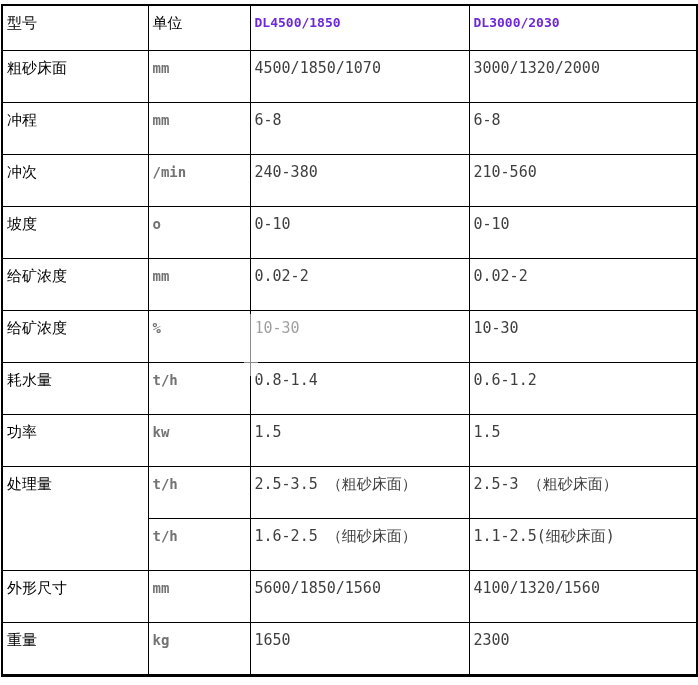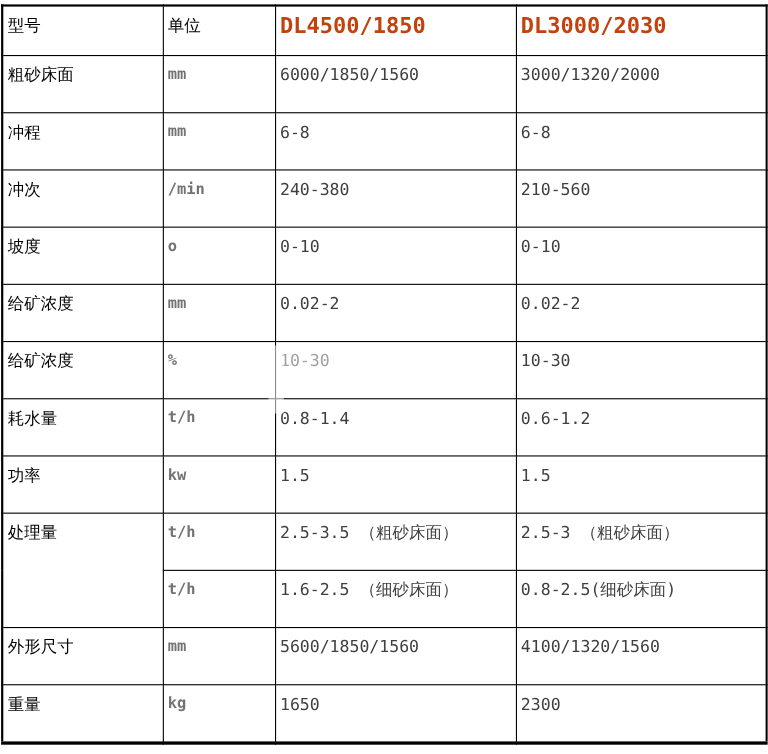--- a/index.html
+++ b/index.html
@@ -46,22 +46,22 @@
   }
   td.c-unit {
     font-family: "DejaVu Sans Mono", "Liberation Mono", monospace;
     font-weight: bold;
     font-size: 14px;
     color: #737373;
   }
   td.c-model {
     font-family: "DejaVu Sans Mono", "Liberation Mono", monospace;
     font-weight: bold;
-    font-size: 20px;
-    color: #c2410c;
+    font-size: 13px;
+    color: #6d28d9;
   }
   td.c-val {
     font-family: "DejaVu Sans Mono", "Liberation Mono", monospace;
     font-weight: normal;
     font-size: 15px;
     color: #3f3f3f;
   }
   td.c-val.muted { color: #a0a0a0; }
 
   
@@ -90,21 +90,21 @@
       <tr class="hdr">
         <td class="c-label">型号</td>
         <td class="c-label">单位</td>
         <td class="c-model">DL4500/1850</td>
         <td class="c-model">DL3000/2030</td>
       </tr>
 
     <tr class="datarow">
           <td class="c-label">粗砂床面</td>
           <td class="c-unit">mm</td>
-          <td class="c-val">6000/1850/1560</td>
+          <td class="c-val">4500/1850/1070</td>
           <td class="c-val">3000/1320/2000</td>
         </tr>
         <tr class="datarow">
           <td class="c-label">冲程</td>
           <td class="c-unit">mm</td>
           <td class="c-val">6-8</td>
           <td class="c-val">6-8</td>
         </tr>
         <tr class="datarow">
           <td class="c-label">冲次</td>
@@ -144,21 +144,21 @@
         </tr>
         <tr class="datarow">
           <td class="c-label" rowspan="2">处理量</td>
           <td class="c-unit">t/h</td>
           <td class="c-val">2.5-3.5 （粗砂床面）</td>
           <td class="c-val">2.5-3 （粗砂床面）</td>
         </tr>
         <tr class="datarow">
           <td class="c-unit">t/h</td>
           <td class="c-val">1.6-2.5 （细砂床面）</td>
-          <td class="c-val">0.8-2.5(细砂床面)</td>
+          <td class="c-val">1.1-2.5(细砂床面)</td>
         </tr>
         <tr class="datarow">
           <td class="c-label">外形尺寸</td>
           <td class="c-unit">mm</td>
           <td class="c-val">5600/1850/1560</td>
           <td class="c-val">4100/1320/1560</td>
         </tr>
         <tr class="datarow">
           <td class="c-label">重量</td>
           <td class="c-unit">kg</td>

